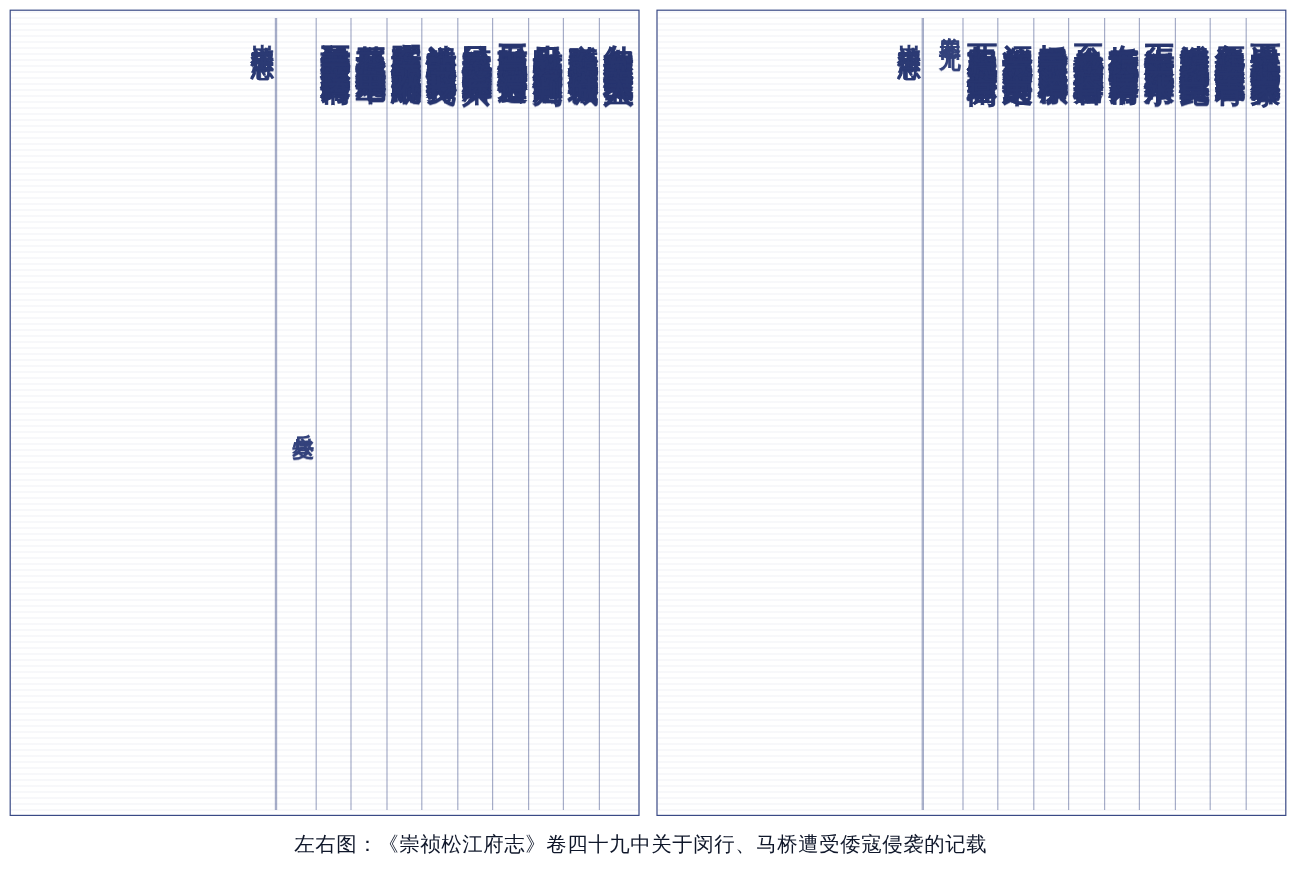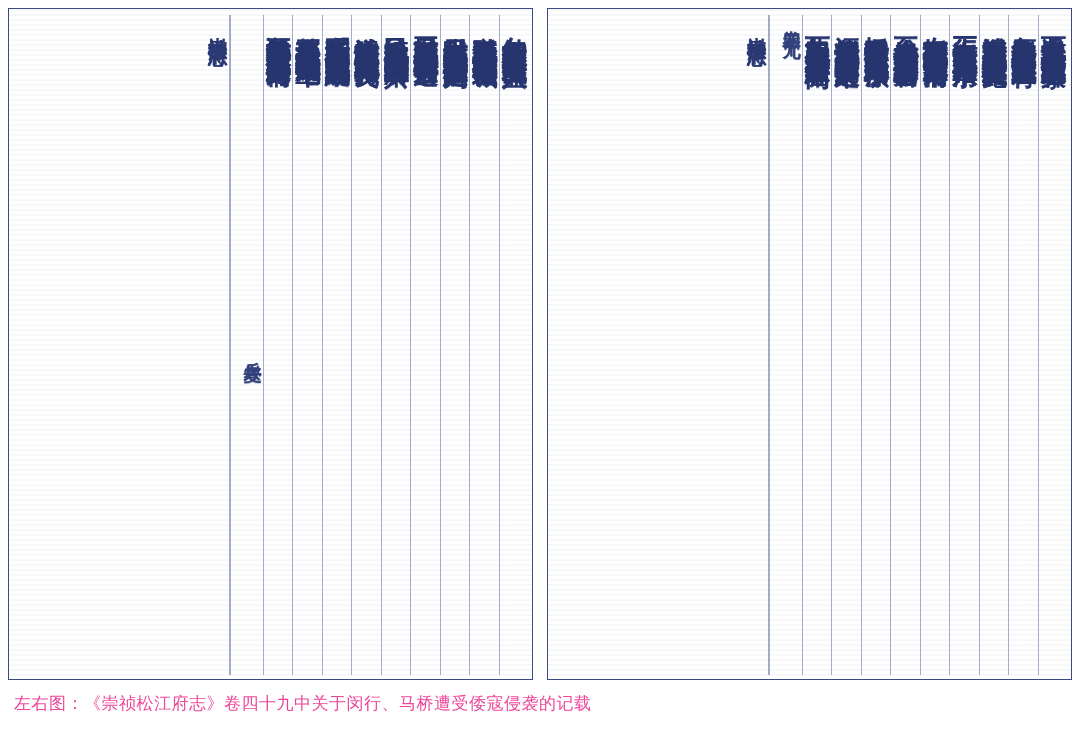--- a/index.html
+++ b/index.html
@@ -100,22 +100,23 @@
     margin-top: 330px;
     display: block;
   }
   .caption {
     position: absolute;
     left: 14px;
     top: 692px;
     width: 1040px;
     font-family: "Liberation Sans", sans-serif;
     font-size: 17px;
-    color: #ec4899;
+    color: #0f172a;
     letter-spacing: 0.5px;
+    text-align: center;
   }
 </style>
 </head>
 <body>
 
 <div class="page">
 
   <div class="scans">
 
     <div class="scan">

